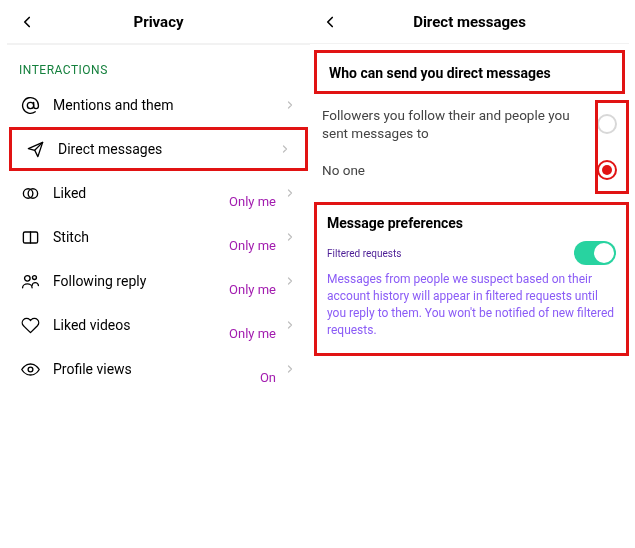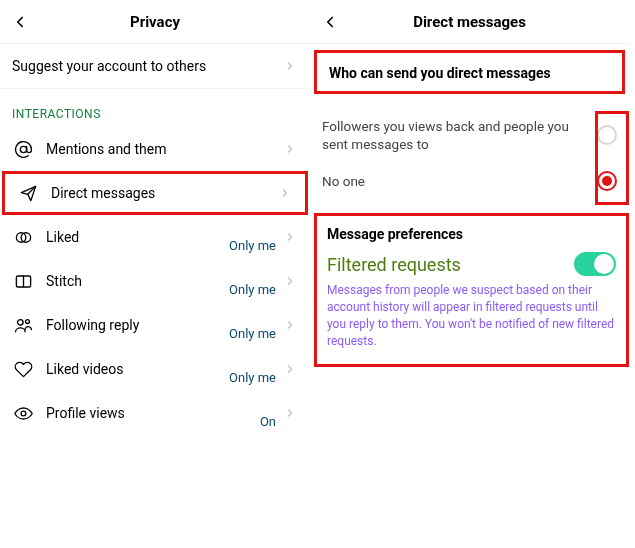--- a/index.html
+++ b/index.html
@@ -6,21 +6,21 @@
   body {
     font-family: -apple-system, BlinkMacSystemFont, "Segoe UI", Roboto, Helvetica, Arial, sans-serif;
     background: #fff;
     color: #000;
     width: 635px;
     height: 548px;
     overflow: hidden;
     display: flex;
   }
   .pane { height: 100%; overflow: hidden; }
-  .pane.left { width: 310px; }
+  .pane.left { width: 310px; padding-left: 7px; }
   .pane.right { width: 325px; padding-right: 6px; }
   .header {
     display: flex;
     align-items: center;
     justify-content: center;
     position: relative;
     height: 44px;
     border-bottom: 1px solid #f2f2f2;
   }
   .header .back {
@@ -38,21 +38,21 @@
     height: 44px;
     position: relative;
   }
   .row .icon {
     width: 22px; height: 22px;
     display: flex; align-items: center; justify-content: center;
     margin-right: 12px;
     flex-shrink: 0;
   }
   .row .label { font-size: 14px; color: #000; flex: 1; }
-  .row .value { font-size: 13px; color: #0c4a6e; margin-right: 6px; margin-top: 17px; }
+  .row .value { font-size: 13px; color: #a21caf; margin-right: 6px; margin-top: 17px; }
   .chev { width: 16px; height: 16px; display:flex; align-items:center; justify-content:center; flex-shrink:0;}
   .section-title {
     font-size: 12px;
     letter-spacing: 0.5px;
     color: #15803d;
     padding: 18px 12px 6px;
     text-transform: uppercase;
     border-top: 1px solid #f2f2f2;
   }
   .hl-dm {
@@ -80,56 +80,48 @@
   }
   .radio-hl {
     position:absolute; right:0; border:3px solid #e11313;
     width:34px; padding:4px 2px;
   }
   .pref {
     border:3px solid #e11313; margin:6px 0 0 4px; padding-bottom:14px;
   }
   .pref .head { font-weight:700; font-size:14px; padding:10px 10px 8px; }
   .pref .toggle-row { display:flex; align-items:center; padding:2px 10px 6px; }
-  .pref .toggle-row .lbl { flex:1; font-size:18px; color:#4d7c0f; }
+  .pref .toggle-row .lbl { flex:1; font-size:10px; color:#4c1d95; }
   .toggle {
     width:42px; height:24px; border-radius:12px; background:#28d3a0; position:relative;
   }
   .toggle::after {
     content:""; position:absolute; right:2px; top:2px;
     width:20px; height:20px; border-radius:50%; background:#fff;
   }
   .pref .desc { font-size:12px; color:#8b5cf6; line-height:1.4; padding:0 10px; }
   .sec-head-box {
-    border:3px solid #e11313; margin:6px 4px 11px 4px;
+    border:3px solid #e11313; margin:6px 4px 0 4px;
   }
   .options-wrap { position:relative; padding-top:4px; padding-bottom:6px; }
 </style>
 </head>
 <body>
 
 <div class="pane left">
   <div class="header">
     <div class="back">
       <svg width="18" height="18" viewBox="0 0 24 24" fill="none" stroke="#000" stroke-width="2.2" stroke-linecap="round" stroke-linejoin="round">
           <polyline points="15 18 9 12 15 6"></polyline>
         </svg>
     </div>
     <div class="title">Privacy</div>
   </div>
 
   <div id="top-rows">
-      <div class="row">
-        <div class="label">Suggest your account to others</div>
-        <div class="chev">
-          <svg width="12" height="12" viewBox="0 0 24 24" fill="none" stroke="#bfbfbf" stroke-width="2.4" stroke-linecap="round" stroke-linejoin="round">
-            <polyline points="9 18 15 12 9 6"></polyline>
-          </svg>
-        </div>
-      </div>
     </div>
 
   <div class="section-title">INTERACTIONS</div>
 
   <div id="interaction-rows">
       <div class="row">
         <div class="icon">
           <svg width="19" height="19" viewBox="0 0 24 24" fill="none" stroke="#000" stroke-width="1.7" stroke-linecap="round" stroke-linejoin="round">
             <circle cx="12" cy="12" r="4"></circle>
             <path d="M16 8v5a3 3 0 0 0 6 0v-1a10 10 0 1 0-4 8"></path>
@@ -244,21 +236,21 @@
     </div>
     <div class="title">Direct messages</div>
   </div>
 
   <div class="sec-head-box">
     <div class="section-head">Who can send you direct messages</div>
   </div>
 
   <div class="options-wrap">
     <div class="option">
-      <div class="txt">Followers you views back and people you sent messages to</div>
+      <div class="txt">Followers you follow their and people you sent messages to</div>
       <div class="radio-slot">
           <div class="radio"></div>
         </div>
     </div>
     <div class="option">
       <div class="txt">No one</div>
       <div class="radio-slot">
           <div class="radio checked"></div>
         </div>
     </div>

